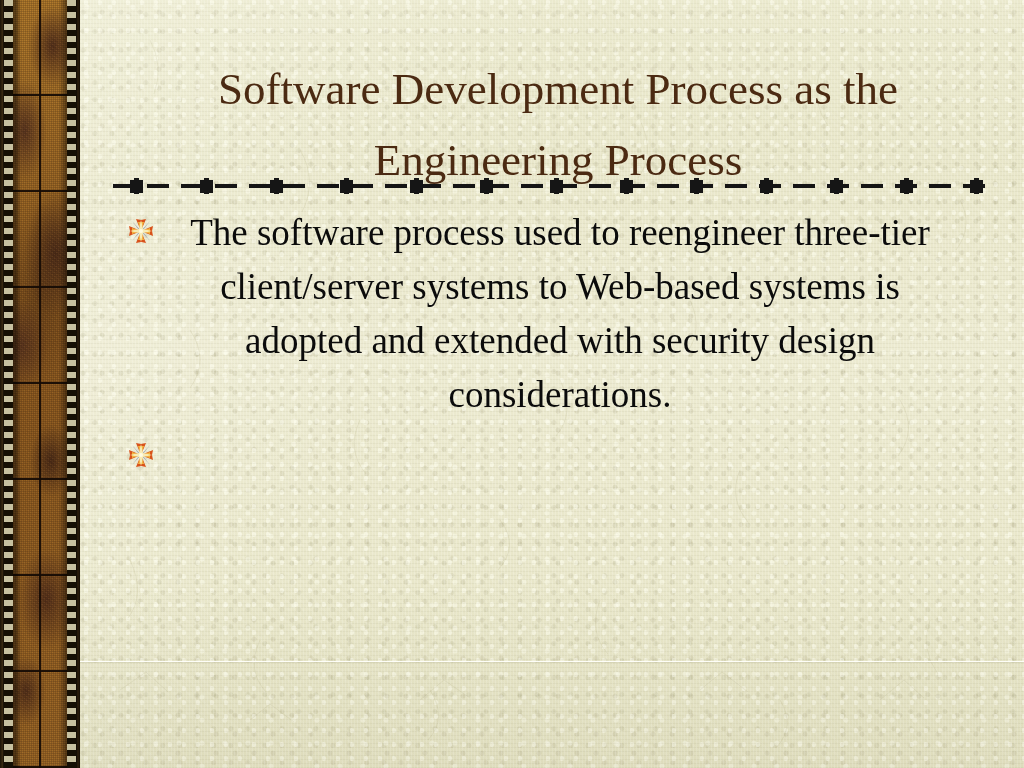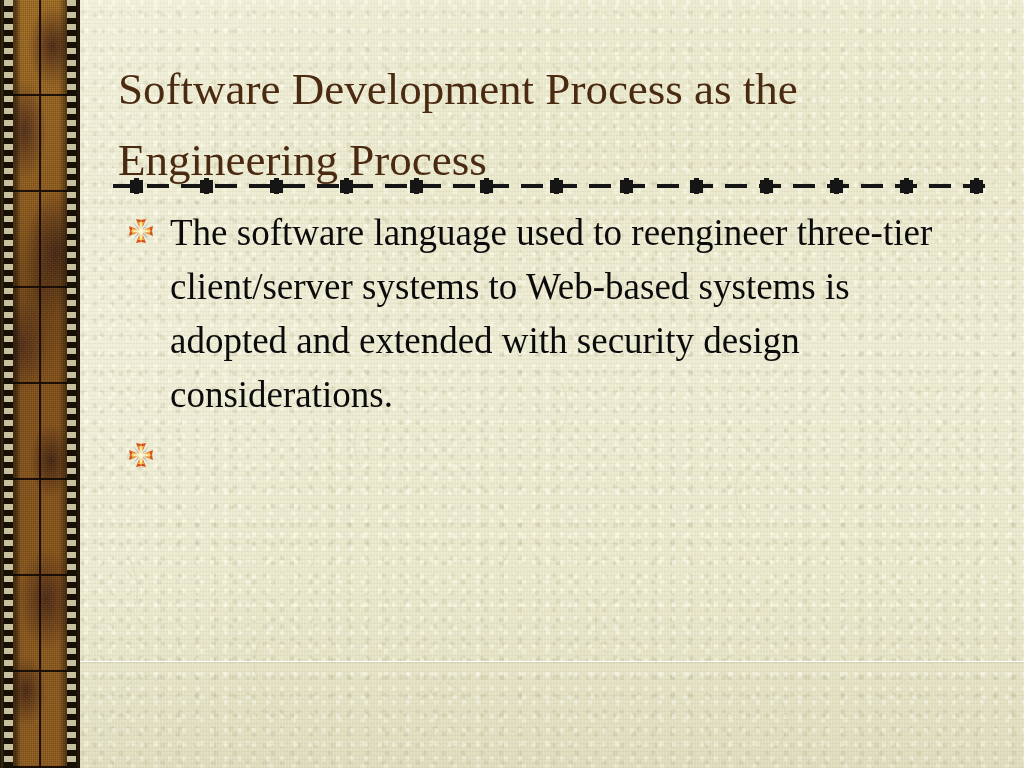--- a/index.html
+++ b/index.html
@@ -13,20 +13,21 @@
     font-family: "Liberation Serif", "DejaVu Serif", serif;
     background: #e8e6c9;
   }
 
   #slide {
     position: relative;
     width: 1024px;
     height: 768px;
     background-color: #e8e6c9;
     overflow: hidden;
+    text-align: center;
   }
 
   
   .paper-base {
     position: absolute;
     inset: 0;
     background-color: #e8e6c8;
     background-image:
       radial-gradient(circle at 12% 18%, rgba(255,255,240,0.55) 0 2px, rgba(0,0,0,0) 3px),
       radial-gradient(circle at 37% 64%, rgba(160,155,120,0.20) 0 2px, rgba(0,0,0,0) 3px),
@@ -309,21 +310,21 @@
               <path d="M0 0 L-9 -3 L-9 3 Z"></path>
               <path d="M0 0 L9 -3 L9 3 Z"></path>
               <path d="M0 0 L-3 -9 L3 -9 Z"></path>
               <path d="M0 0 L-3 9 L3 9 Z"></path>
             </g>
             <path d="M0 -11 L2 -2 L11 0 L2 2 L0 11 L-2 2 L-11 0 L-2 -2 Z" fill="#f8ecb4"></path>
             <circle r="2" fill="#fffbe2"></circle>
           </g>
         </svg>
       </span>
-      <span class="bullet-text">The software language used to reengineer three-tier client/server systems to Web-based systems is adopted and extended with security design considerations.</span>
+      <span class="bullet-text">The software process used to reengineer three-tier client/server systems to Web-based systems is adopted and extended with security design considerations.</span>
     </div>
 
     <div class="bullet-row">
       <span class="bullet-mark">
         <svg width="26" height="26" viewBox="0 0 26 26">
           <g transform="translate(13,13)">
             <g fill="#8d98ad" opacity="0.95">
               <path d="M0 0 L-9 -10 L-2 -1 Z"></path>
               <path d="M0 0 L9 -10 L2 -1 Z"></path>
               <path d="M0 0 L-9 10 L-2 1 Z"></path>

